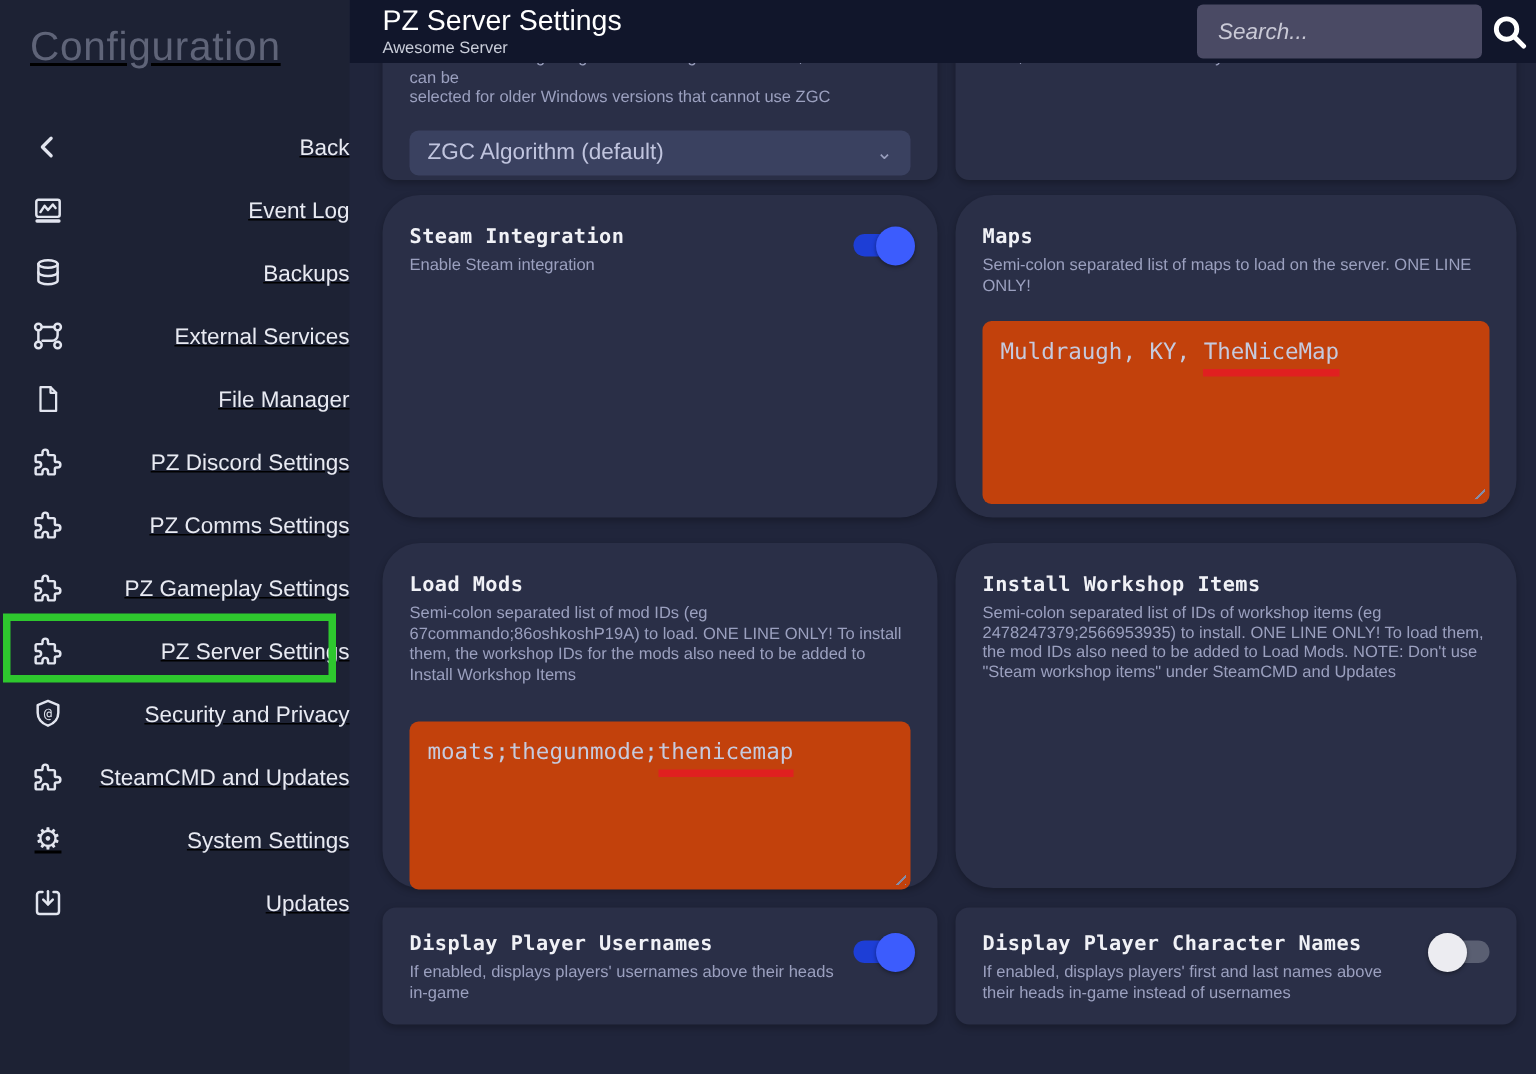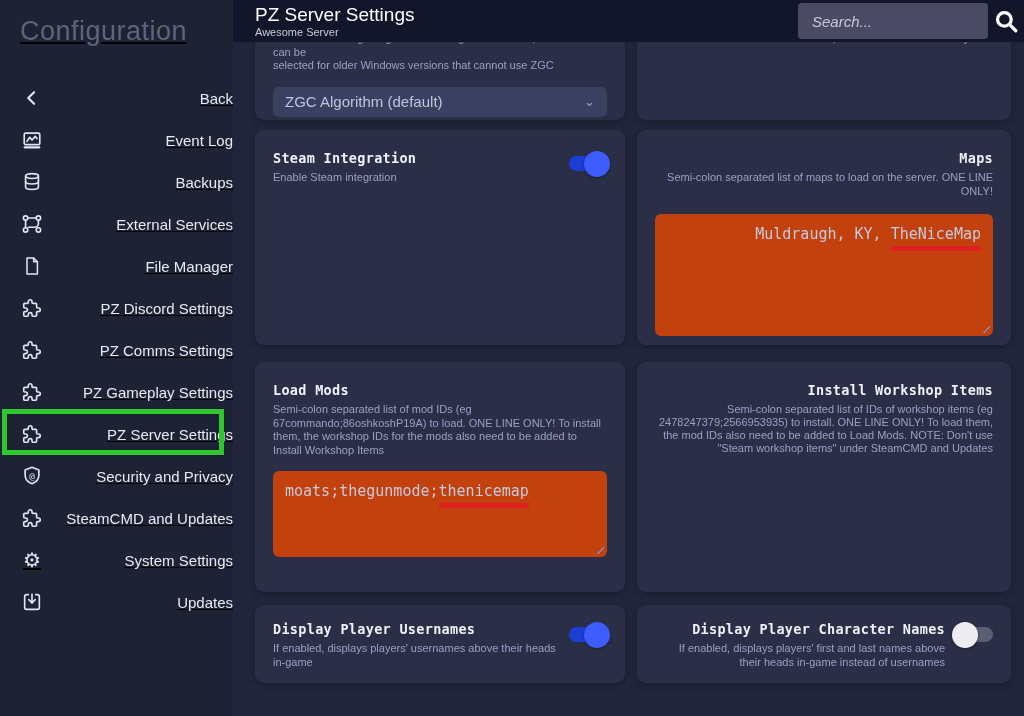--- a/index.html
+++ b/index.html
@@ -38,39 +38,39 @@
   
   .content { position:absolute; left:233px; top:42px; right:0; bottom:0;
              background:#20253b; overflow:hidden; padding-left:22px; }
   .row { display:flex; gap:12px; }
   .row1 { margin-top:-26px; }
   .row2 { margin-top:10px; }
   .row3 { margin-top:17px; }
   .row4 { margin-top:13px; }
   .card { background:#2a2f47; border-radius:9px; box-shadow:0 2px 5px rgba(0,0,0,.25); }
   .col-l { width:370px; flex:0 0 370px; }
-  .col-r { width:374px; flex:0 0 374px;text-align:right; }
+  .col-r { width:374px; flex:0 0 374px; }
   .h104 { height:104px; } .h215 { height:215px; } .h230 { height:230px; } .h102 { height:78px; }
-  .pad { padding:20px 18px; } .pad-sm { padding:16px 18px; }
+  .pad { padding:20px 18px;border-radius:25px; } .pad-sm { padding:16px 18px; }
 
   .card-title { font-family:"DejaVu Sans Mono", monospace; font-weight:bold;
                 font-size:13.5px; color:#f0f1f6; letter-spacing:.3px; }
   .card-desc { margin-top:5px; font-size:11px; line-height:13.5px; color:#9ba0bf; }
   .title-row { display:flex; align-items:flex-start; justify-content:space-between; }
 
   .select { margin-top:14px; height:30px; background:#3a4160; border-radius:6px;
             display:flex; align-items:center; padding:0 12px; cursor:pointer; }
   .select-value { color:#c0c4de; font-size:15px; flex:1; }
   .select-chevron { color:#9ba0bf; font-size:13px; }
 
   .fake-textarea { position:relative; background:#c2410c; border-radius:6px;
                    padding:10px 12px; font-family:"DejaVu Sans Mono", monospace;
                    font-size:15px; line-height:20px; color:#c6cade; cursor:text; }
   .ta-maps { margin-top:16px; height:122px; }
-  .ta-mods { margin-top:14px; height:86px; }
+  .ta-mods { margin-top:24px; height:112px; }
   .ta-workshop { margin-top:8px; height:115px; }
   .underlined { border-bottom:5px solid #e02020; padding-bottom:3px; }
   .resize-handle { position:absolute; right:3px; bottom:3px; width:10px; height:10px;
                    background:repeating-linear-gradient(135deg,#858ba6 0 1.5px,transparent 1.5px 4.5px);
                    clip-path:polygon(100% 0,100% 100%,0 100%); }
 
   
   .toggle { position:relative; width:38px; height:15px; border-radius:8px; cursor:pointer;
             margin-top:6px; flex:0 0 38px; }
   .toggle .knob { position:absolute; top:50%; transform:translateY(-50%); width:26px; height:26px;

